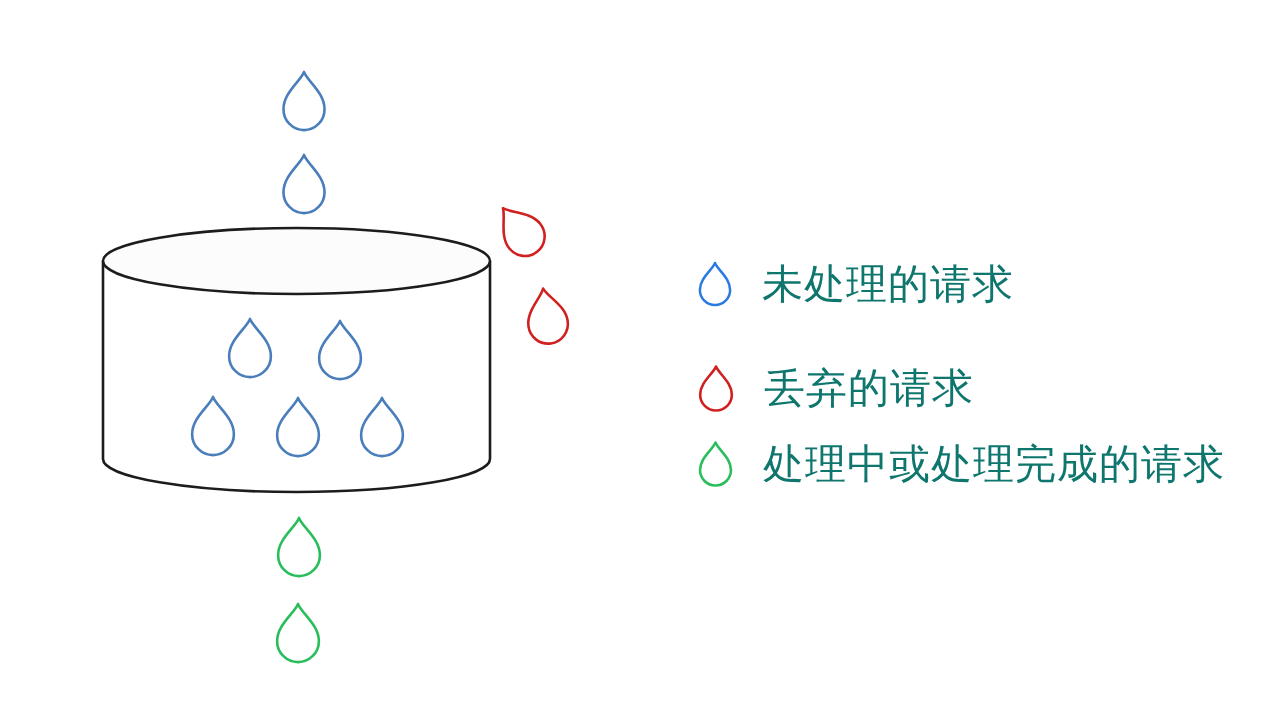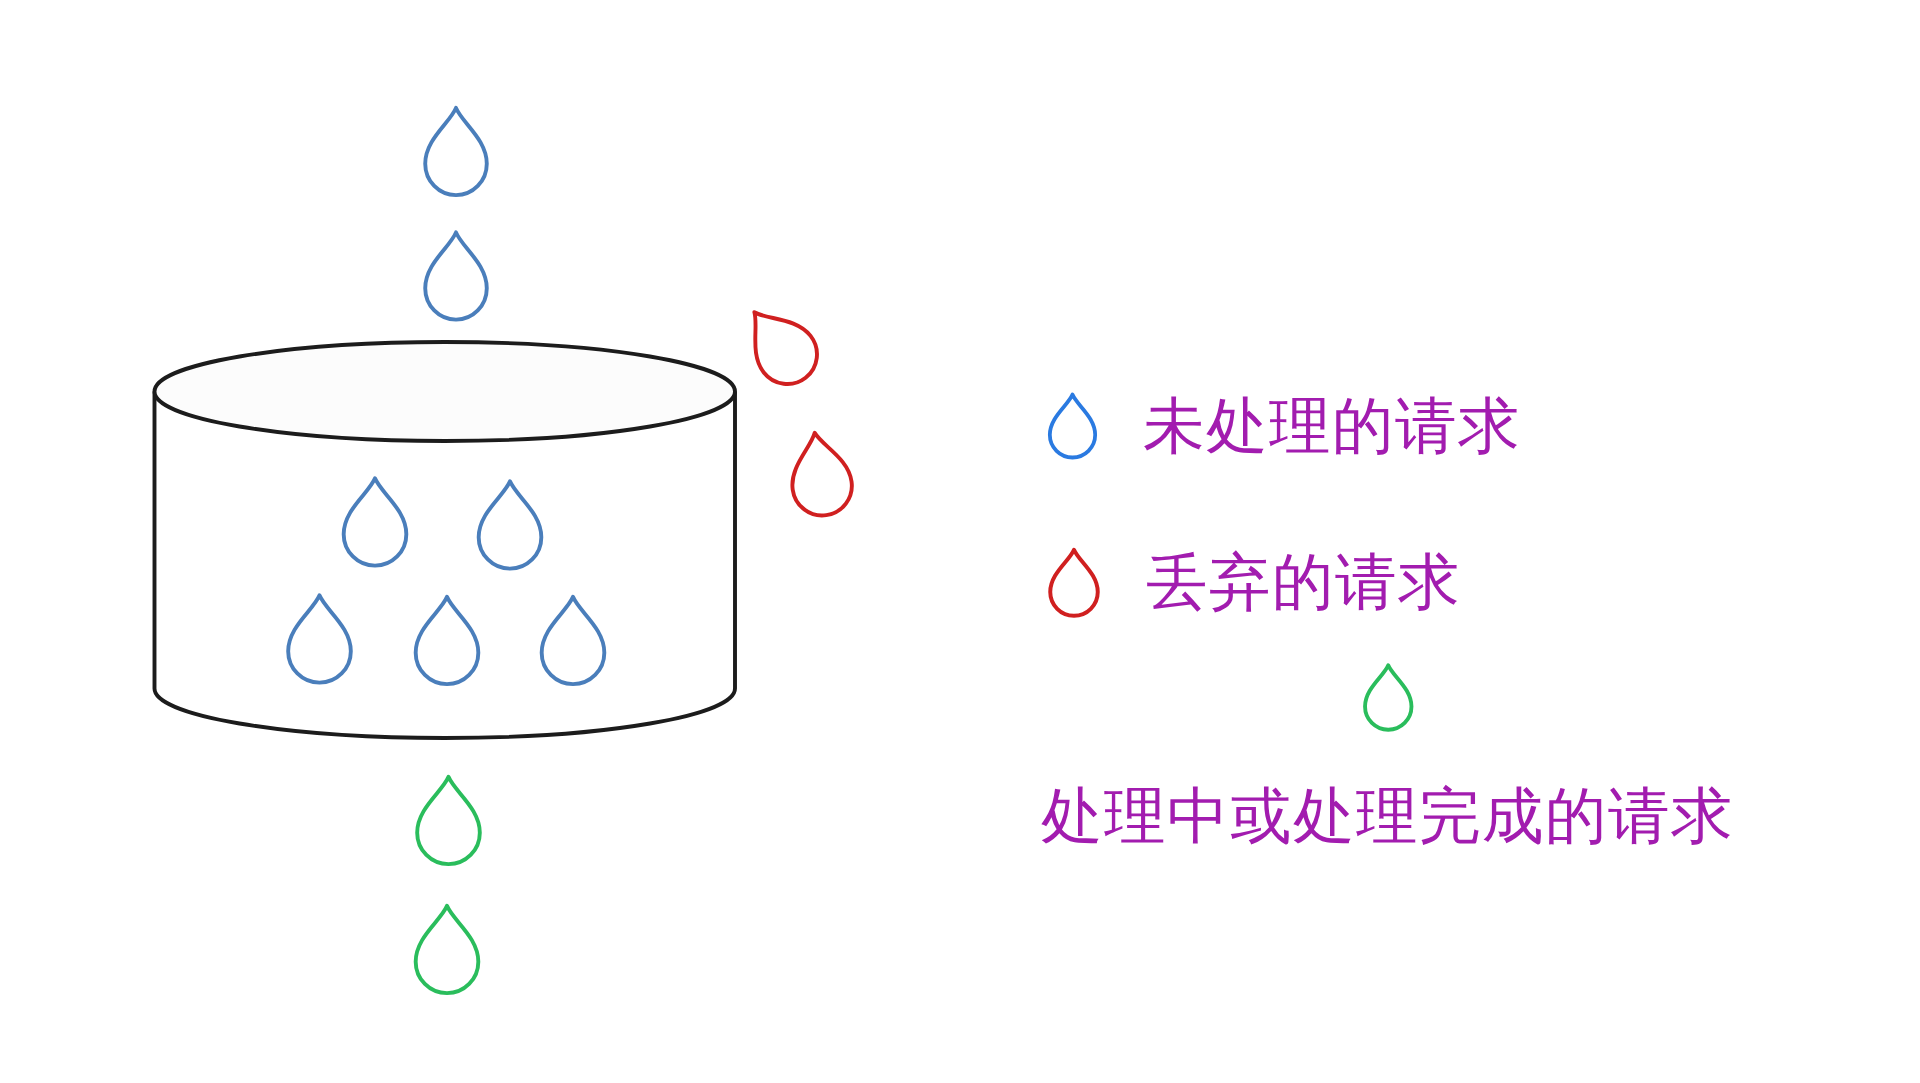--- a/index.html
+++ b/index.html
@@ -30,29 +30,29 @@
     position: absolute;
     left: 0;
     height: 52px;
     display: flex;
     align-items: center;
     gap: 26px;
     white-space: nowrap;
   }
   .legend-row.row-1 { top: 258px; }
   .legend-row.row-2 { top: 362px; }
-  .legend-row.row-3 { top: 438px; flex-direction: column; }
+  .legend-row.row-3 { top: 438px; }
   .legend-icon {
     flex: 0 0 auto;
     display: block;
   }
   .legend-label {
     font-size: 41px;
     line-height: 52px;
-    color: #a21caf;
+    color: #0f766e;
     letter-spacing: 1px;
     text-align: center;
   }
 </style>
 </head>
 <body>
 
 <div class="canvas">
 
   <svg id="diagram-svg" width="1280" height="722" viewBox="0 0 1280 722">

